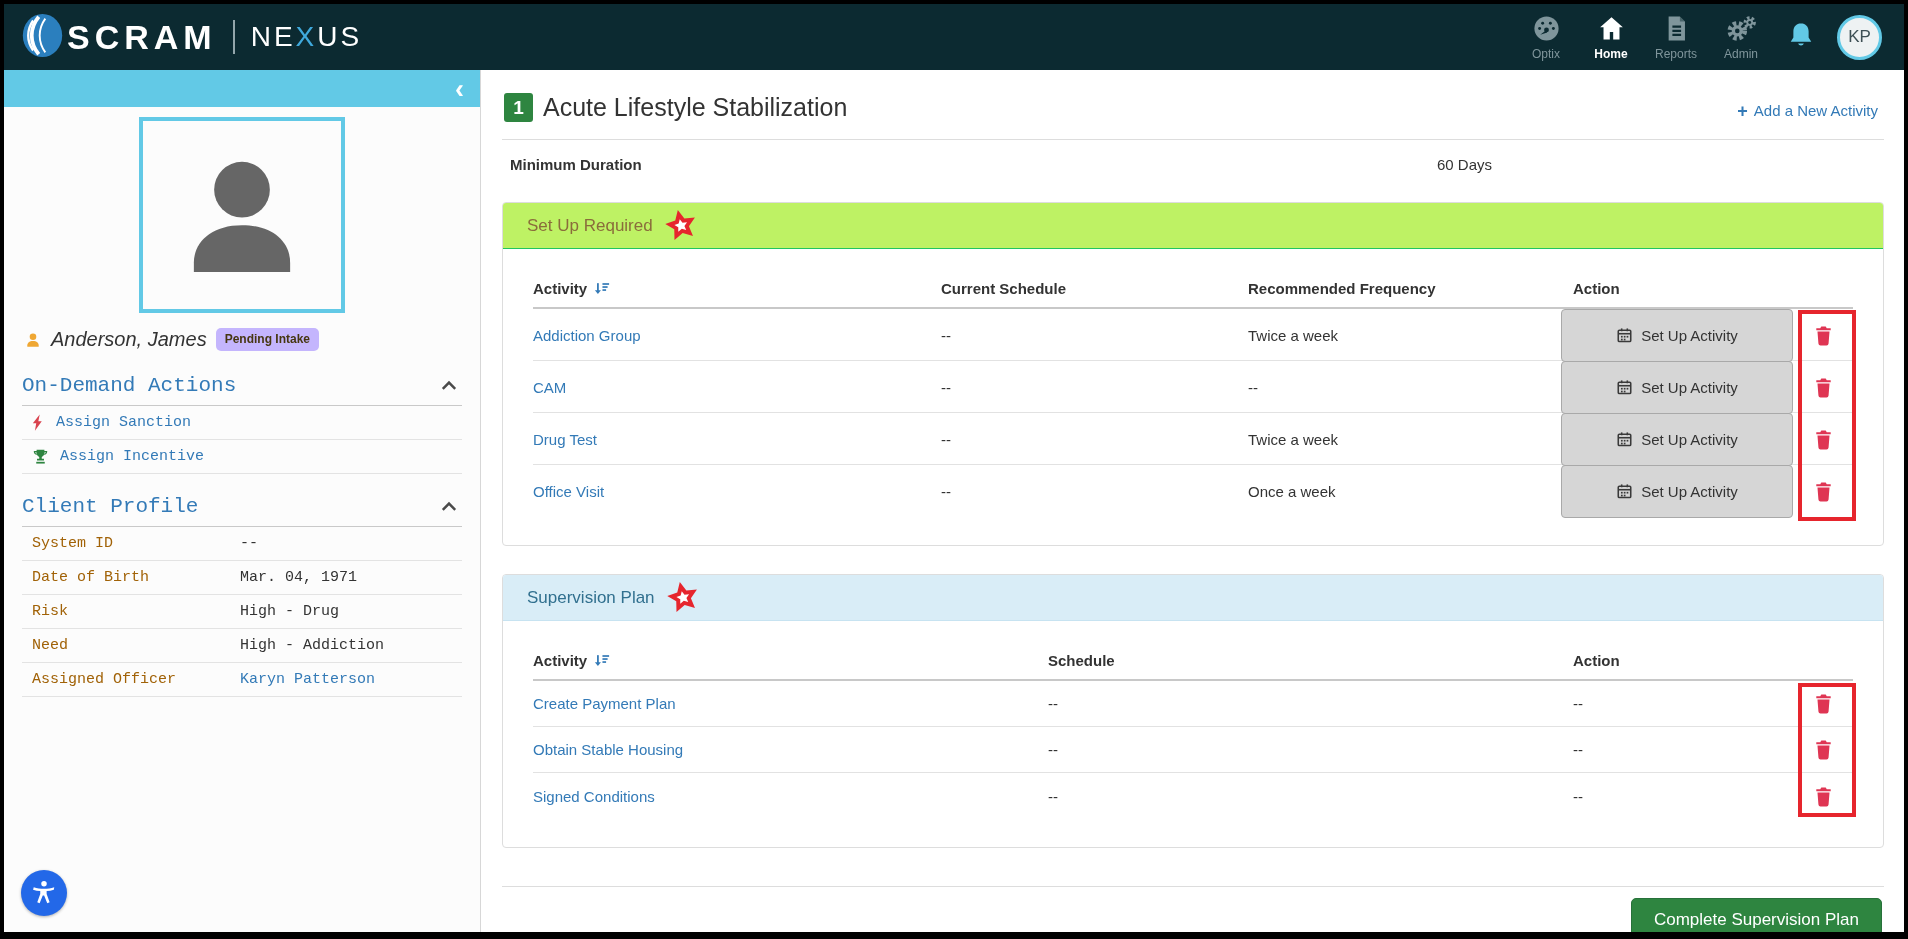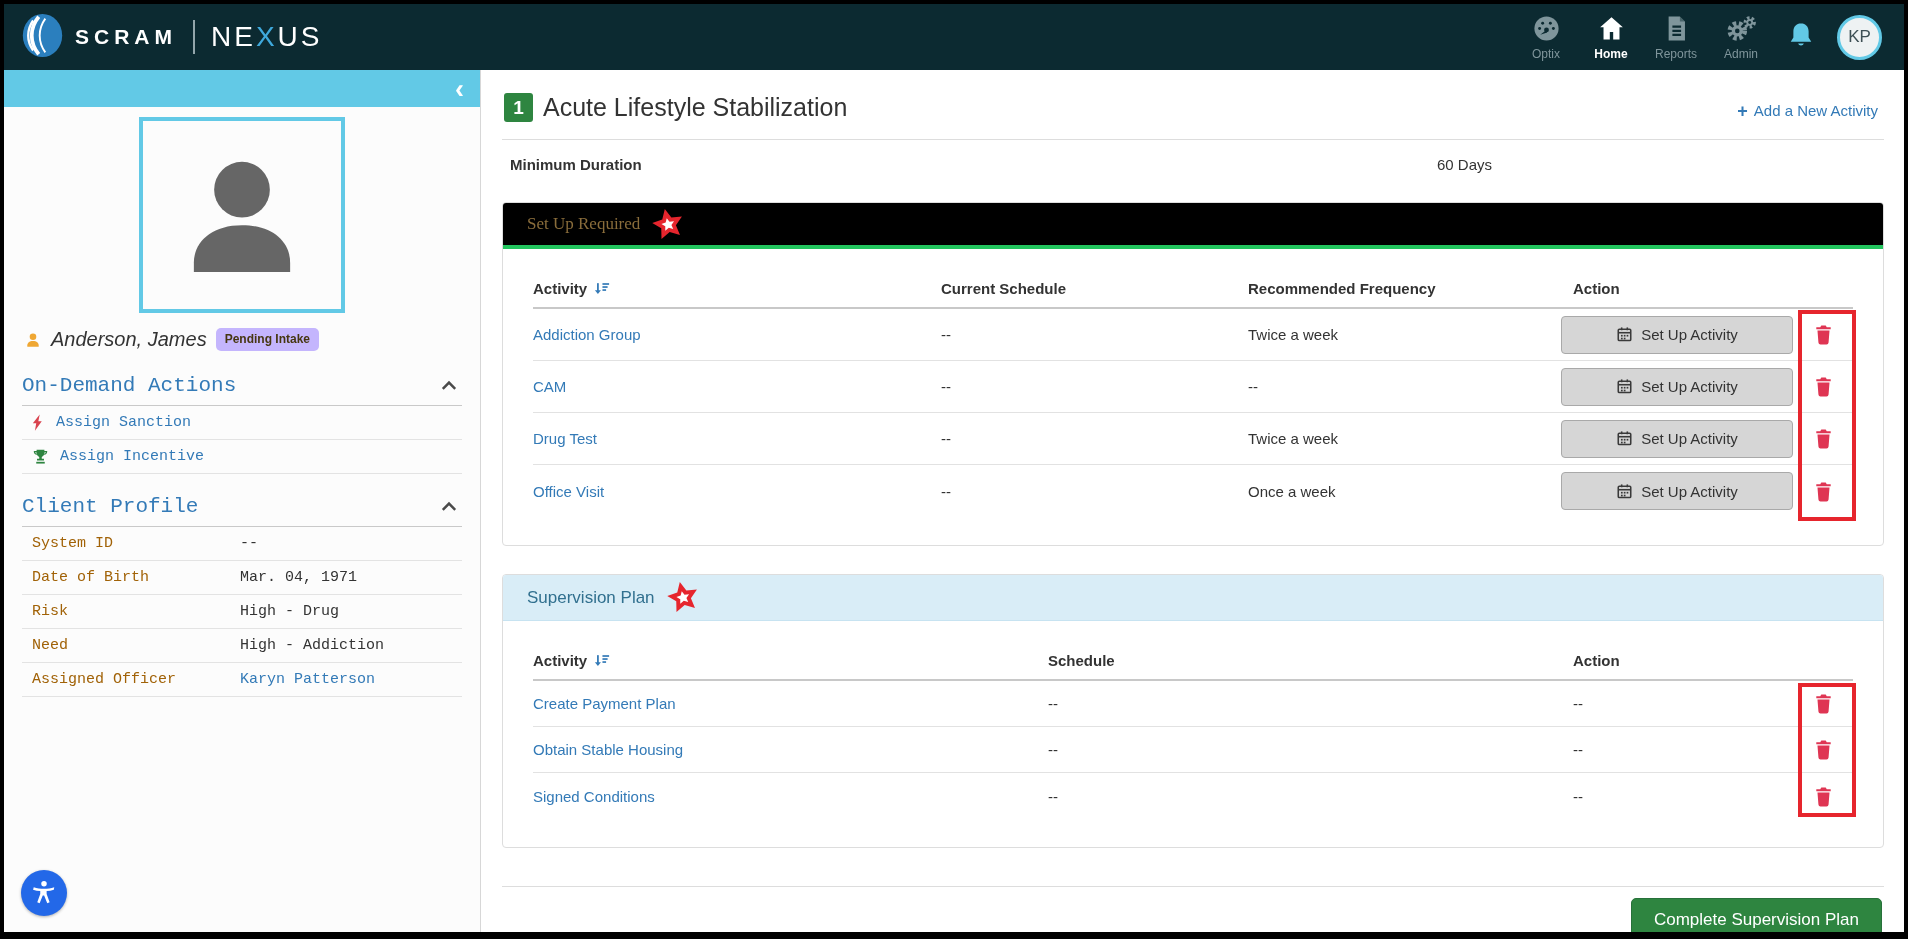--- a/index.html
+++ b/index.html
@@ -13,21 +13,21 @@
     color:#333;
   }
 
   
   .navbar {
     height:66px; background:#0c2a31;
     display:flex; align-items:center; justify-content:space-between;
     padding:0 22px 0 16px;
   }
   .brand { display:flex; align-items:center; }
-  .brand-scram { color:#fff; font-size:21px; font-weight:bold; letter-spacing:5px; margin-left:10px; }
+  .brand-scram { color:#fff; font-size:34px; font-weight:bold; letter-spacing:5px; margin-left:2px; }
   .brand-divider { width:2px; height:34px; background:#93a6ab; margin:0 16px; }
   .brand-nexus { color:#fff; font-size:28px; letter-spacing:3px; font-weight:400; }
   .brand-nexus .nx { color:#3fa9dc; }
   .nav-right { display:flex; align-items:center; gap:17px; }
   .nav-item { display:flex; flex-direction:column; align-items:center; gap:1px;
               color:#7f959b; font-size:12px; width:48px; cursor:pointer; }
   .nav-item.active { color:#fff; font-weight:bold; }
   .bell-wrap { margin:0 4px; cursor:pointer; }
   .avatar {
     width:45px; height:45px; border-radius:50%;
@@ -77,37 +77,37 @@
               display:flex; align-items:center; gap:6px; cursor:pointer; }
   .add-plus { font-size:18px; font-weight:bold; line-height:14px; }
   .duration-row { position:relative; height:48px; display:flex; align-items:center; }
   .duration-label { font-weight:bold; font-size:15px; color:#333; padding-left:8px; }
   .duration-value { position:absolute; left:935px; font-size:15px; color:#333; }
 
   .panel { position:relative; border:1px solid #ddd; border-radius:4px; margin-top:14px; }
   .panel.sp { margin-top:28px; }
   .panel-header { height:46px; display:flex; align-items:center; padding:0 24px;
                   font-size:17px; border-radius:3px 3px 0 0; }
-  .panel-header.beige { background:#000000; color:#8a6d3b; border-bottom:4px solid #22c55e;font-family:Liberation Serif, serif; }
+  .panel-header.beige { background:#bef264; color:#8a6d3b; border-bottom:1px solid #22c55e; }
   .panel-header.blue  { background:#d9edf7; color:#31708f; border-bottom:1px solid #c7e3f1; }
   .hdr-star { margin-left:9px; margin-top:4px; }
   .panel-body { padding:20px 30px 28px; }
 
   .g-head, .g-row { display:grid; align-items:center; }
   .sr-grid { grid-template-columns:408px 307px 313px 1fr 60px; }
   .sp-grid { grid-template-columns:515px 525px 1fr 60px; }
   .g-head { height:40px; border-bottom:2px solid #c8c8c8; font-size:15px; font-weight:bold; }
   .g-row { border-bottom:1px solid #e2e2e2; font-size:15px; }
   .sr-grid.g-row { height:52px; }
   .sp-grid.g-row { height:46px; }
   .g-row:last-child { border-bottom:none; }
   .cell-link { color:#337ab7; cursor:pointer; }
   .col-activity-head { display:flex; align-items:center; gap:7px; cursor:pointer; }
   .action-head-pad { padding-left:12px; }
-  .btn-setup { width:100%; height:38px; background:#d6d6d6; border:1px solid #a9a9a9;
+  .btn-setup { width:100%; height:53px; background:#d6d6d6; border:1px solid #a9a9a9;
                border-radius:4px; color:#333; font-size:15px; display:flex; align-items:center;
                justify-content:center; gap:8px; cursor:pointer; font-family:inherit; }
   .trash-cell { display:flex; justify-content:center; align-items:center; cursor:pointer; }
 
   .annotation-box { position:absolute; right:27px; width:58px; border:4px solid #e6252d;
                     pointer-events:none; }
   .box-sr { top:107px; height:211px; }
   .box-sp { top:108px; height:134px; }
 
   .footer-bar { border-top:1px solid #ddd; margin-top:38px; padding:11px 2px 0;

